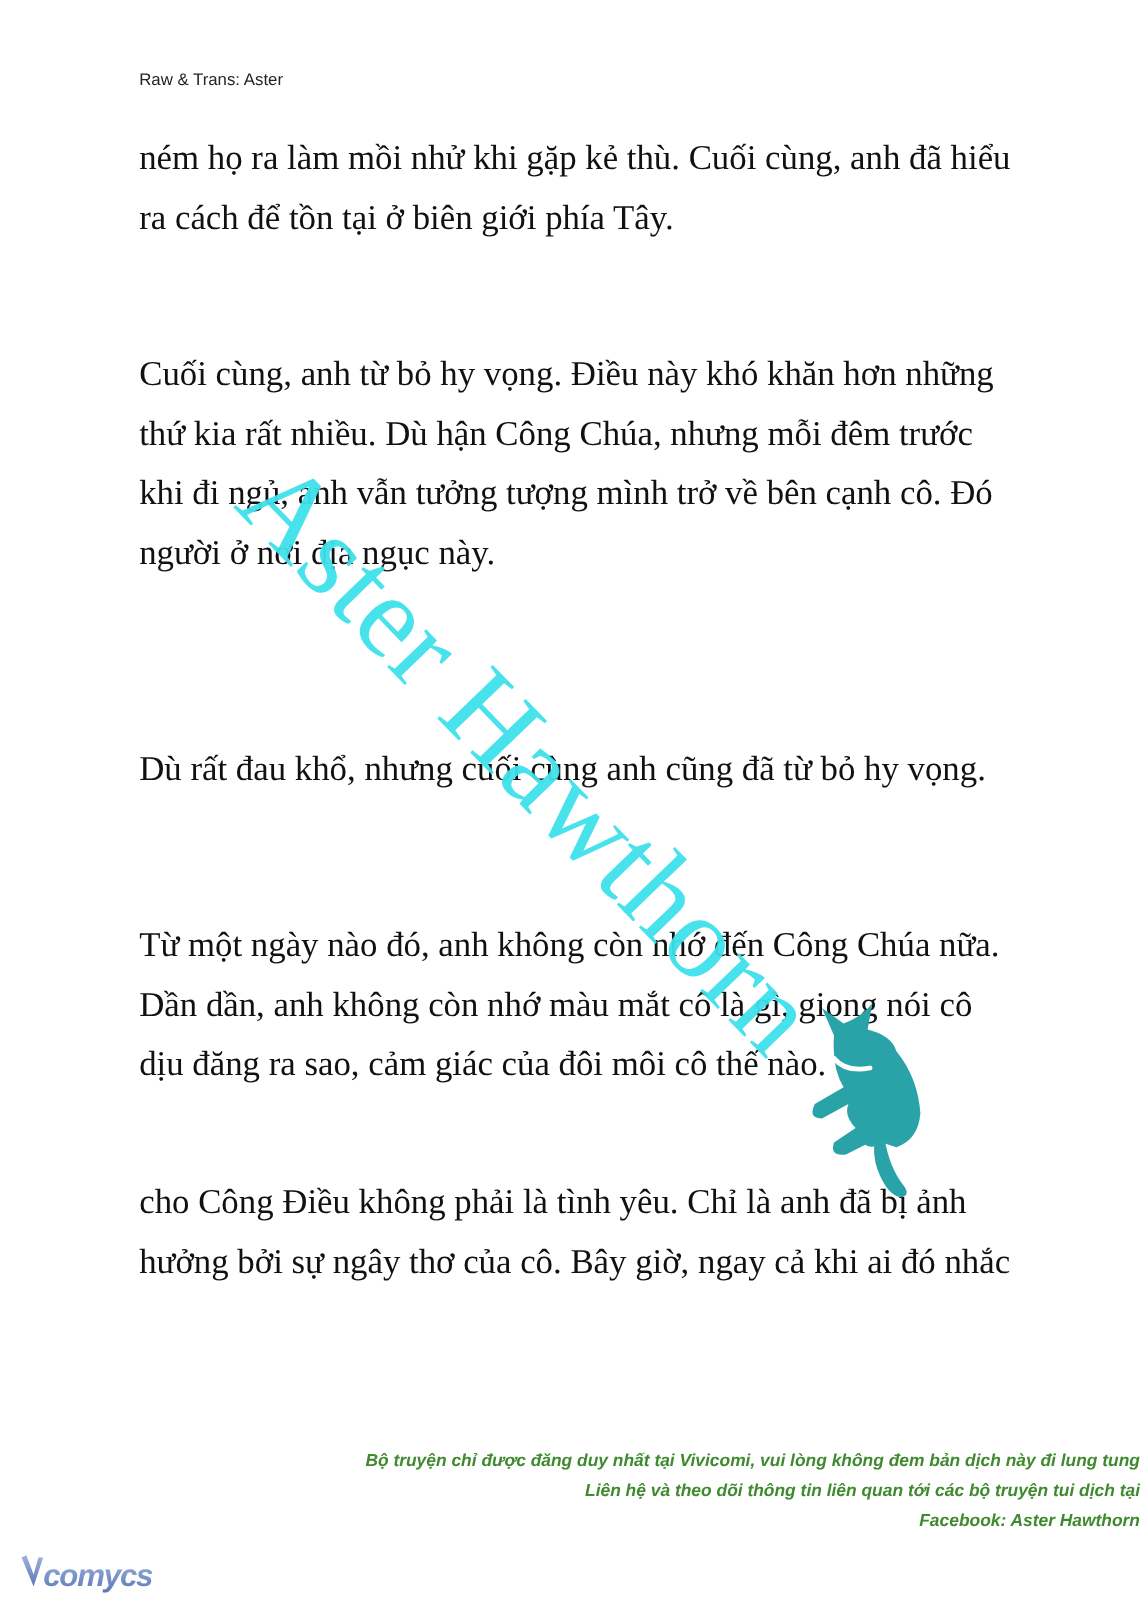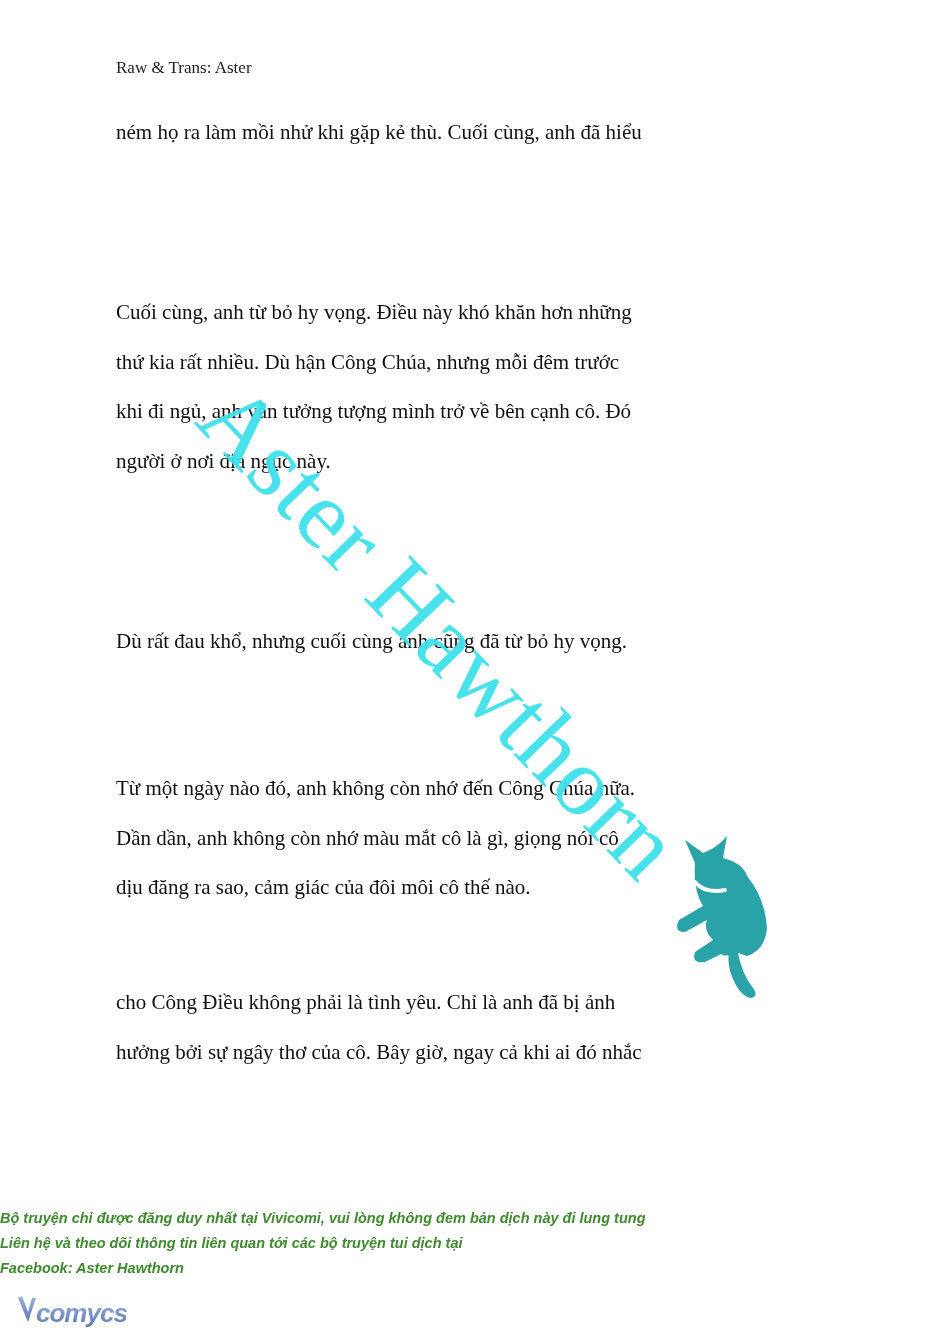--- a/index.html
+++ b/index.html
@@ -1,34 +1,35 @@
 <!DOCTYPE html>
 <html><head>
   <meta charset="utf-8">
   <style>
     html, body { margin:0; padding:0; }
     body { width:950px; height:1343px; background:#ffffff; position:relative; overflow:hidden; }
-    .header { position:absolute; left:116px; top:58px; font-family:Liberation Serif, serif; font-size:17px; color:#222; }
-    .para { position:absolute; left:116px; width:740px; font-family:"Liberation Serif", serif; font-size:21px; line-height:49.6px; color:#111; }
+    .header { position:absolute; left:116px; top:58px; font-family:Liberation Sans, sans-serif; font-size:14px; color:#222; }
+    .para { position:absolute; left:116px; width:740px; font-family:"Liberation Serif", serif; font-size:29px; line-height:49.6px; color:#111; }
     .para .line { display:block; white-space:nowrap; }
     .watermark { position:absolute; left:60px; top:575px; width:760px; text-align:center;
       font-family:"Liberation Serif", serif; font-size:98px; color:#3fe1ec; opacity:0.95;
       transform:rotate(46deg); transform-origin:center center; white-space:nowrap; letter-spacing:1px; pointer-events:none; }
     .cat { position:absolute; left:655px; top:828px; width:130px; height:170px; }
-    .footer { position:absolute; left:0; width:950px; text-align:left; font-family:"Liberation Sans", sans-serif;
+    .footer { position:absolute; left:0; width:950px; text-align:right; font-family:"Liberation Sans", sans-serif;
       font-style:italic; font-weight:bold; font-size:14.5px; color:#3f8a2e; }
     .logo { position:absolute; left:14px; top:1292px; width:130px; height:40px; }
   </style>
 </head>
 <body>
 
 <div class="header">Raw &amp; Trans: Aster</div>
 
 <div class="para" style="top:108px;">
   <span class="line">ném họ ra làm mồi nhử khi gặp kẻ thù. Cuối cùng, anh đã hiểu</span>
+  <span class="line">ra cách để tồn tại ở biên giới phía Tây.</span>
 </div>
 
 <div class="para" style="top:288px;">
   <span class="line">Cuối cùng, anh từ bỏ hy vọng. Điều này khó khăn hơn những</span>
   <span class="line">thứ kia rất nhiều. Dù hận Công Chúa, nhưng mỗi đêm trước</span>
   <span class="line">khi đi ngủ, anh vẫn tưởng tượng mình trở về bên cạnh cô. Đó</span>
   <span class="line">người ở nơi địa ngục này.</span>
 </div>
 
 <div class="para" style="top:617px;">

